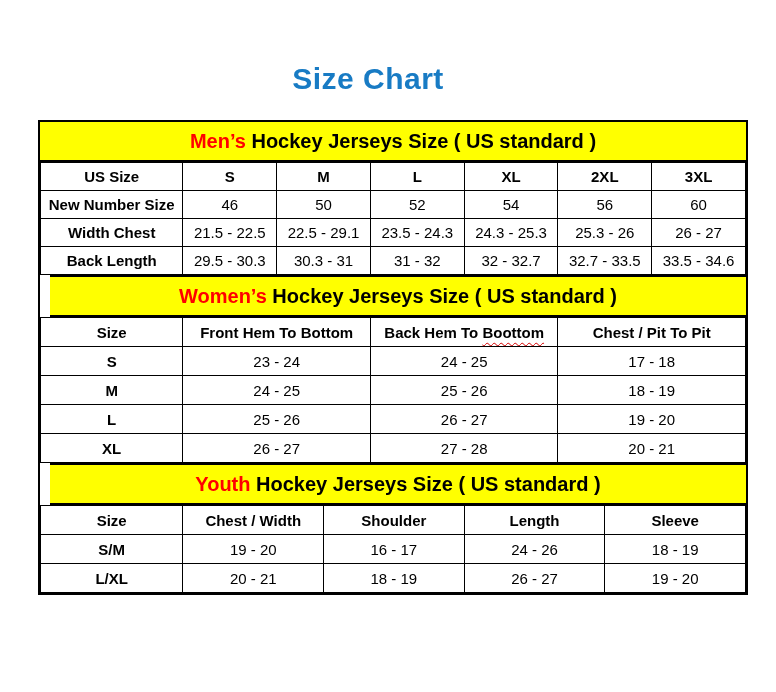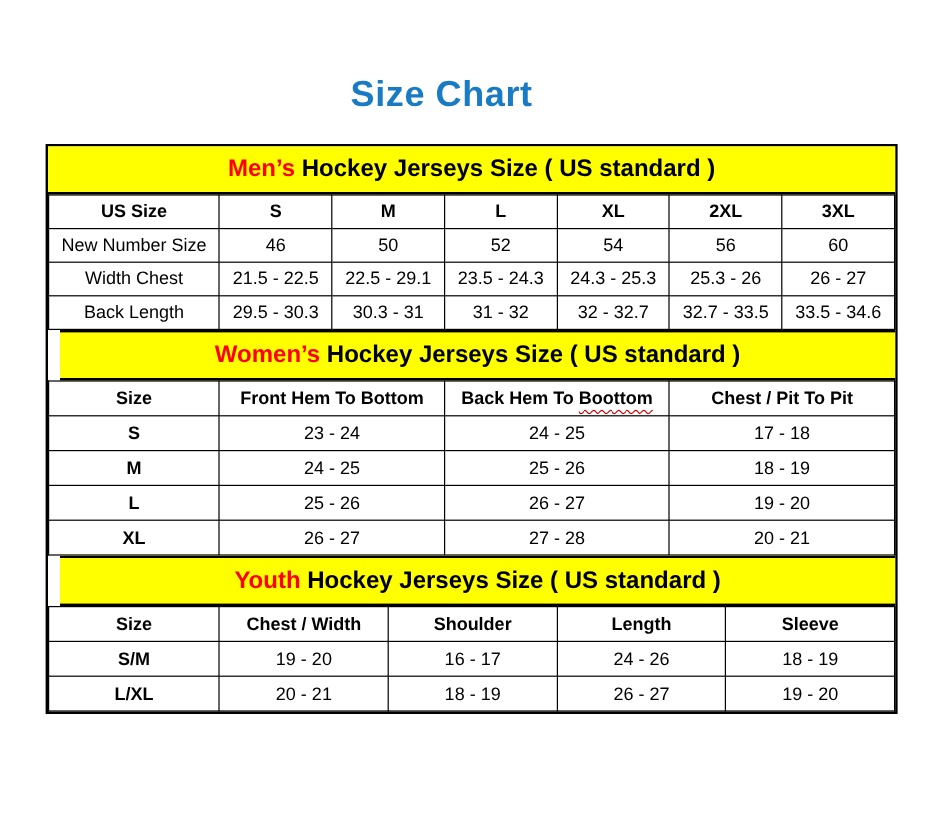--- a/index.html
+++ b/index.html
@@ -48,21 +48,21 @@
     text-align:center;
     vertical-align:middle;
     font-size:15px;
     padding:0;
     height:27px;
     overflow:hidden;
     white-space:nowrap;
   }
   table.size-table th{font-weight:bold;margin-top:36px;}
   table.w-table th, table.w-table td, table.y-table th, table.y-table td{height:28px;}
-  td.lbl{font-weight:normal;}
+  td.lbl{font-weight:bold;}
   td.lbl-bold{font-weight:bold;}
   .misspelled{
     text-decoration:underline wavy #d40000 1px;
     text-underline-offset:4px;
   }
 </style>
 </head>
 <body>
 
 <div class="page">

